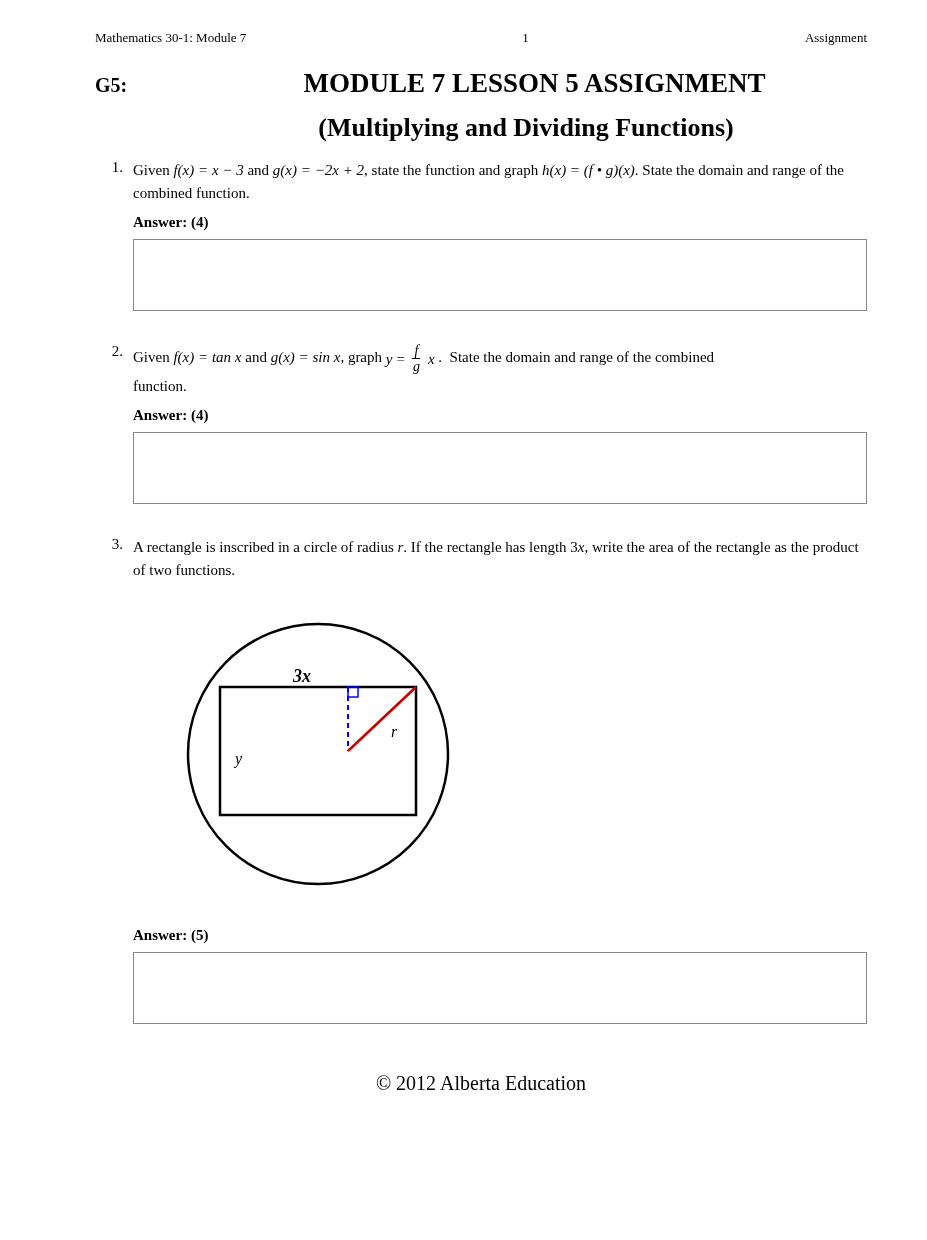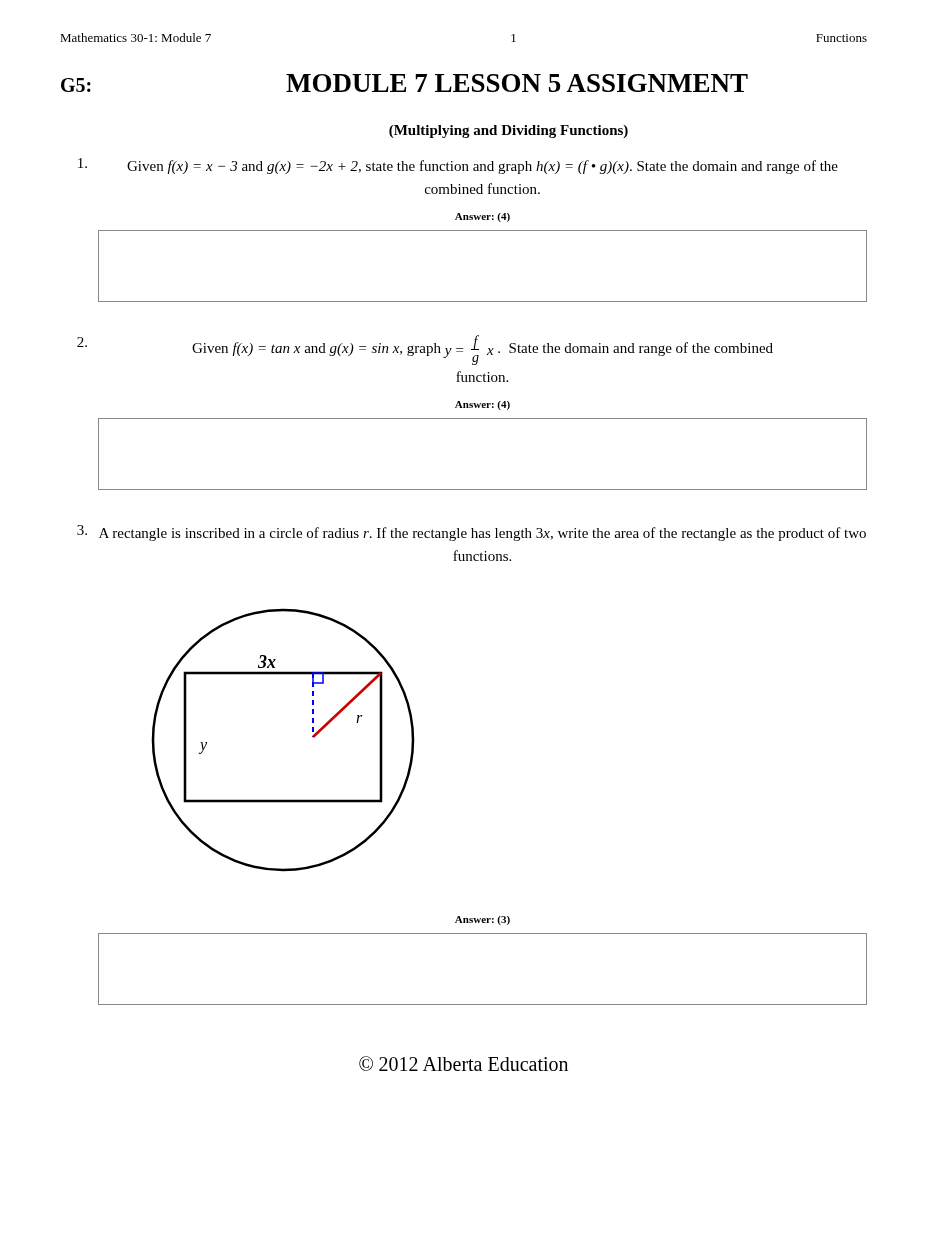--- a/index.html
+++ b/index.html
@@ -8,55 +8,55 @@
       font-family: 'Times New Roman', Times, serif;
       font-size: 15px;
       color: #000;
       width: 927px;
       min-height: 1240px;
       position: relative;
     }
     .page {
       width: 927px;
       min-height: 1240px;
-      padding: 30px 60px 40px 60px;
+      padding: 30px 60px 40px 95px;
       position: relative;
     }
     .header {
       display: flex;
       justify-content: space-between;
       align-items: center;
       border-bottom: none;
       margin-bottom: 22px;
       font-size: 13px;
     }
     .header-left { font-size: 13px; }
     .header-center { font-size: 13px; }
     .header-right { font-size: 13px; }
 
     .main-title {
       display: flex;
       align-items: baseline;
       gap: 47px;
-      margin-bottom: 23px;
+      margin-bottom: 14px;
     }
     .g5-label {
       font-size: 20px;
       font-weight: bold;
       min-width: 60px;
     }
     .module-title {
       font-size: 27px;
       font-weight: bold;
       text-align: center;
       flex: 1;
     }
     .subtitle {
       text-align: center;
-      font-size: 15px;
+      font-size: 26px;
       font-weight: bold;
       margin-bottom: 16px;
       margin-left: 90px;
     }
     .marks {
       font-weight: bold;
       font-size: 15px;
       margin-bottom: 18px;
       margin-left: 0;
     }
@@ -64,29 +64,29 @@
     .question {
       display: flex;
       gap: 10px;
       margin-bottom: 14px;
     }
     .question-number {
       min-width: 28px;
       text-align: right;
       font-size: 15px;
     }
-    .question-body { flex: 1; text-align: center; }
+    .question-body { flex: 1; }
     .question-text {
       font-size: 15px;
       line-height: 1.5;
       margin-bottom: 10px;
     }
     .answer-label {
       font-weight: bold;
-      font-size: 11px;
+      font-size: 15px;
       margin-bottom: 8px;
     }
     .answer-box {
       border: 1px solid #888;
       width: 100%;
       height: 72px;
       margin-bottom: 18px;
       background: #fff;
     }
     .math-inline {
@@ -122,21 +122,21 @@
     }
   </style>
 </head>
 <body>
 
 <div class="page">
 
   <div class="header">
     <span class="header-left">Mathematics 30-1: Module 7</span>
     <span class="header-center">1</span>
-    <span class="header-right">Functions</span>
+    <span class="header-right">Assignment</span>
   </div>
 
   <div class="main-title">
     <span class="g5-label">G5:</span>
     <span class="module-title">MODULE 7 LESSON 5 ASSIGNMENT</span>
   </div>
 
   <div class="subtitle">(Multiplying and Dividing Functions)</div>
 
 
@@ -195,21 +195,21 @@
             <line x1="185" y1="88" x2="185" y2="152" stroke="#00f" stroke-width="2" stroke-dasharray="5,4"></line>
 
             <line x1="253" y1="88" x2="185" y2="152" stroke="#c00" stroke-width="2.5"></line>
 
             <text x="228" y="138" font-size="16" font-style="italic" fill="#000">r</text>
 
             <rect x="185" y="88" width="10" height="10" fill="none" stroke="#00f" stroke-width="1.5"></rect>
           </svg>
         </div>
 
-        <div class="answer-label">Answer: (3)</div>
+        <div class="answer-label">Answer: (5)</div>
         <div class="answer-box"></div>
       </div>
     </div>
 
   </div>
 
   <div class="footer">
     <span>© 2012 Alberta Education</span>
   </div>
 

